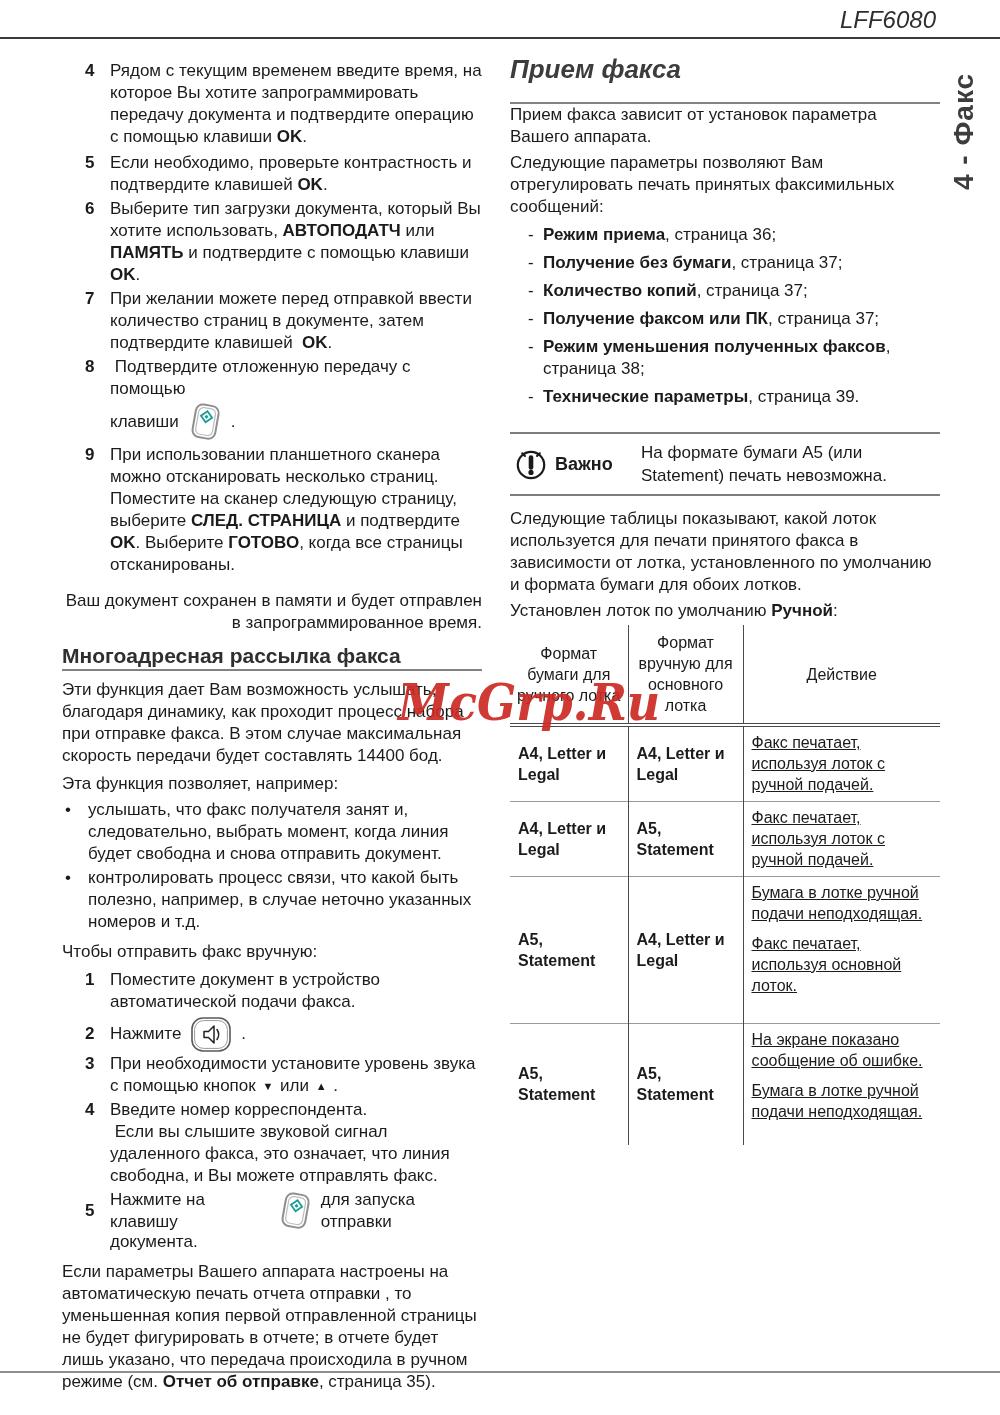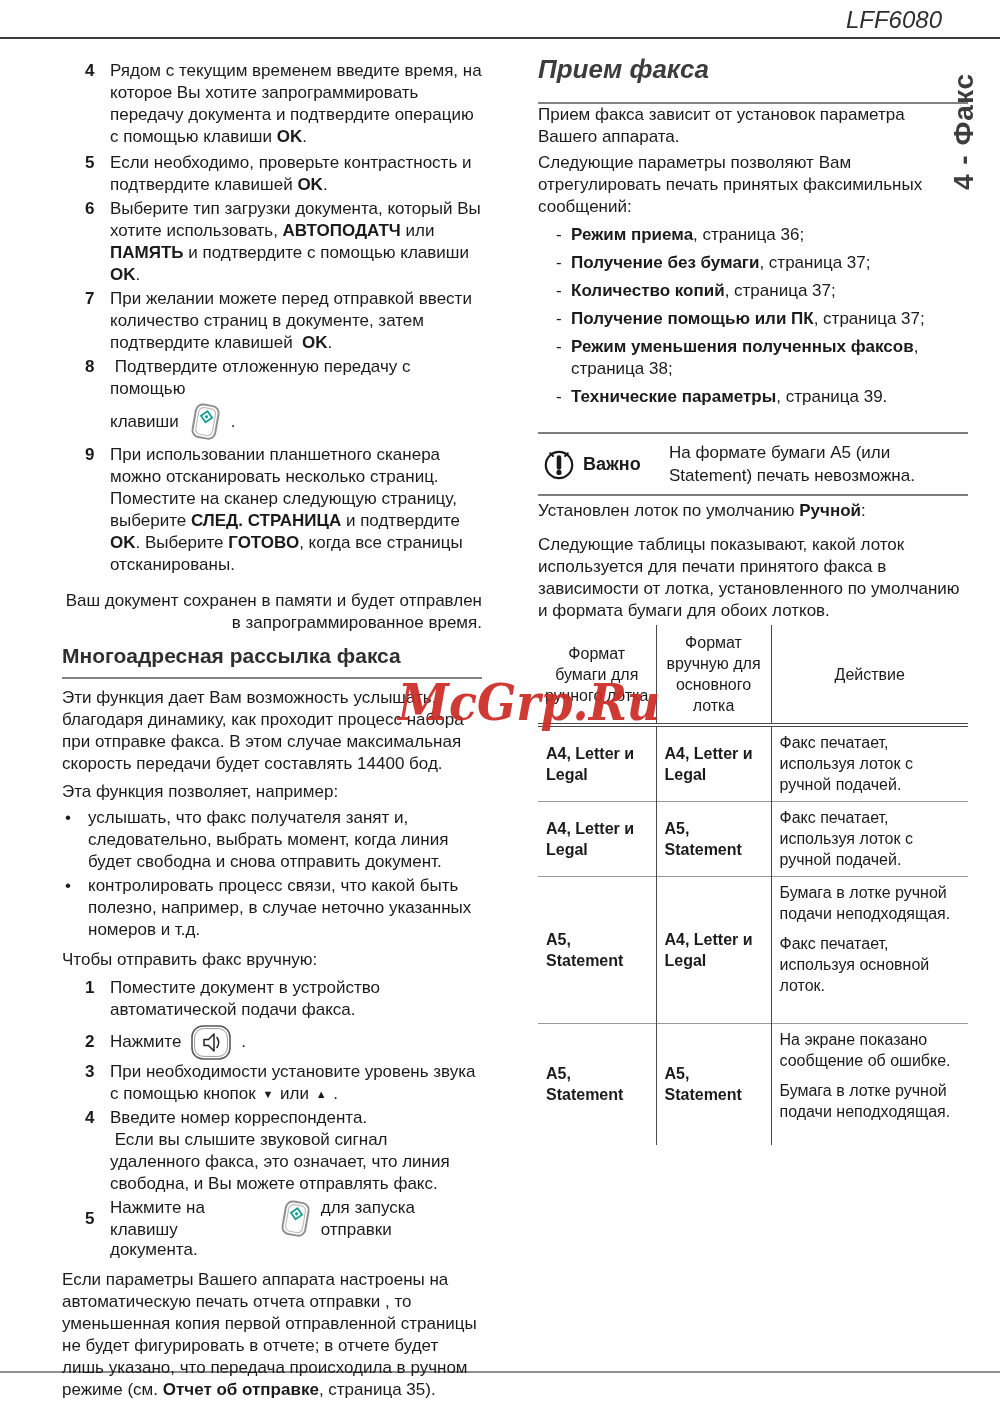--- a/index.html
+++ b/index.html
@@ -5,53 +5,53 @@
   html,body{margin:0;padding:0;}
   body{
     width:1000px;height:1415px;position:relative;background:#ffffff;
     font-family:"Liberation Sans",sans-serif;color:#1b1b1b;overflow:hidden;
   }
   p{margin:0;}
   b{font-weight:bold;}
   .t{font-size:17px;line-height:22px;}
 
   
-  .page-header-title{position:absolute;top:6px;right:58px;font-size:24px;font-style:italic;color:#2e2e2e;}
+  .page-header-title{position:absolute;top:6px;right:64px;font-size:24px;font-style:italic;color:#2e2e2e;}
   .header-rule{position:absolute;top:37px;left:0;width:1000px;height:0;border-top:2px solid #3a3a3a;}
   .footer-rule{position:absolute;top:1371px;left:0;width:1000px;height:0;border-top:2px solid #8f8f8f;}
   .footer-page{position:absolute;top:1427px;left:0;width:1000px;text-align:center;font-size:17px;color:#222;}
   .side-tab{
     position:absolute;top:55px;left:948px;height:135px;
     writing-mode:vertical-rl;transform:rotate(180deg);
     font-size:28px;font-weight:bold;color:#3d3d3d;letter-spacing:1px;
   }
   .watermark{
     position:absolute;top:678px;left:398px;z-index:6;pointer-events:none;
     font-family:"DejaVu Serif",serif;font-style:italic;font-weight:bold;
     font-size:50px;line-height:1;transform:scaleX(0.92);transform-origin:left top;
     opacity:0.92;white-space:nowrap;
   }
 
   
   .col-left{position:absolute;top:55px;left:62px;width:420px;}
-  .col-right{position:absolute;top:50px;left:538px;width:430px;}
+  .col-right{position:absolute;top:50px;left:510px;width:430px;}
 
   
   .step{position:relative;padding-left:48px;}
   .step .num{position:absolute;left:23px;top:0;font-weight:bold;}
   .icon-row{display:flex;align-items:center;gap:9px;padding-left:48px;}
 
   
   .bullet{position:relative;padding-left:26px;}
   .bullet .mark{position:absolute;left:3px;top:0;}
 
   
   .h-left{
     margin-top:10px;font-size:21px;font-weight:bold;color:#2f2f2f;
-    padding-bottom:9px;border-bottom:2px solid #828282;line-height:24px;
+    padding-bottom:1px;border-bottom:2px solid #828282;line-height:24px;
   }
   .h-right{
     margin-top:4px;font-size:26px;font-weight:bold;font-style:italic;color:#3c3c3c;
     padding-bottom:18px;border-bottom:2px solid #828282;line-height:30px;
   }
 
   
   .dash{position:relative;padding-left:33px;margin-top:6px;}
   .dash .mark{position:absolute;left:18px;top:0;}
 
@@ -70,21 +70,21 @@
   table.tray col.c2{width:115px;}
   table.tray col.c3{width:197px;}
   table.tray th{
     font-weight:normal;text-align:center;vertical-align:middle;height:90px;
     padding:4px 6px;border-bottom:4px double #4a4a4a;
   }
   table.tray th+th, table.tray td+td{border-left:1px solid #4a4a4a;}
   table.tray td{padding:6px 8px;vertical-align:middle;}
   table.tray td.fmt{font-weight:bold;}
   table.tray td.act{vertical-align:top;padding-top:5px;}
-  table.tray td.act p{margin:0 0 9px 0;}
+  table.tray td.act p{margin:0 0 9px 0;text-decoration:underline;}
   table.tray td.act p:last-child{margin-bottom:0;}
   table.tray tbody tr+tr td{border-top:1px solid #9a9a9a;}
   table.tray tbody tr:nth-child(1){height:73px;}
   table.tray tbody tr:nth-child(2){height:75px;}
   table.tray tbody tr:nth-child(3){height:147px;}
   table.tray tbody tr:nth-child(4){height:121px;}
 
   .glyph-small{font-size:11px;letter-spacing:0;padding:0 2px;vertical-align:1px;}
   svg{display:block;}
 </style>
@@ -223,21 +223,21 @@
     <div class="dash t">
       <span class="mark">-</span>
       <span><b>Получение без бумаги</b>, страница 37;</span>
     </div>
     <div class="dash t">
       <span class="mark">-</span>
       <span><b>Количество копий</b>, страница 37;</span>
     </div>
     <div class="dash t">
       <span class="mark">-</span>
-      <span><b>Получение помощью или ПК</b>, страница 37;</span>
+      <span><b>Получение факсом или ПК</b>, страница 37;</span>
     </div>
     <div class="dash t">
       <span class="mark">-</span>
       <span><b>Режим уменьшения полученных факсов</b>, страница 38;</span>
     </div>
     <div class="dash t">
       <span class="mark">-</span>
       <span><b>Технические параметры</b>, страница 39.</span>
     </div>
   </div>
@@ -249,22 +249,22 @@
         <path d="M8.2 6.2 L11 9" stroke="#1a1a1a" stroke-width="2" stroke-linecap="round"></path>
         <path d="M25.8 6.2 L23 9" stroke="#1a1a1a" stroke-width="2" stroke-linecap="round"></path>
         <path d="M17 10.5 L17 20.5" stroke="#1a1a1a" stroke-width="4.6" stroke-linecap="round"></path>
         <circle cx="17" cy="25.4" r="2.6" fill="#1a1a1a"></circle>
       </svg>
     </span>
     <span class="note-label">Важно</span>
     <span class="note-text">На формате бумаги A5 (или Statement) печать невозможна.</span>
   </div>
 
+  <p class="t" style="margin-top:12px;">Следующие таблицы показывают, какой лоток используется для печати принятого факса в зависимости от лотка, установленного по умолчанию и формата бумаги для обоих лотков.</p>
   <p class="t" style="margin-top:4px;">Установлен лоток по умолчанию <b>Ручной</b>:</p>
-  <p class="t" style="margin-top:12px;">Следующие таблицы показывают, какой лоток используется для печати принятого факса в зависимости от лотка, установленного по умолчанию и формата бумаги для обоих лотков.</p>
 
   <table class="tray">
     <colgroup>
         <col class="c1">
         <col class="c2">
         <col class="c3">
       </colgroup>
     <thead>
       <tr>
         <th>Формат бумаги для ручного лотка</th>

